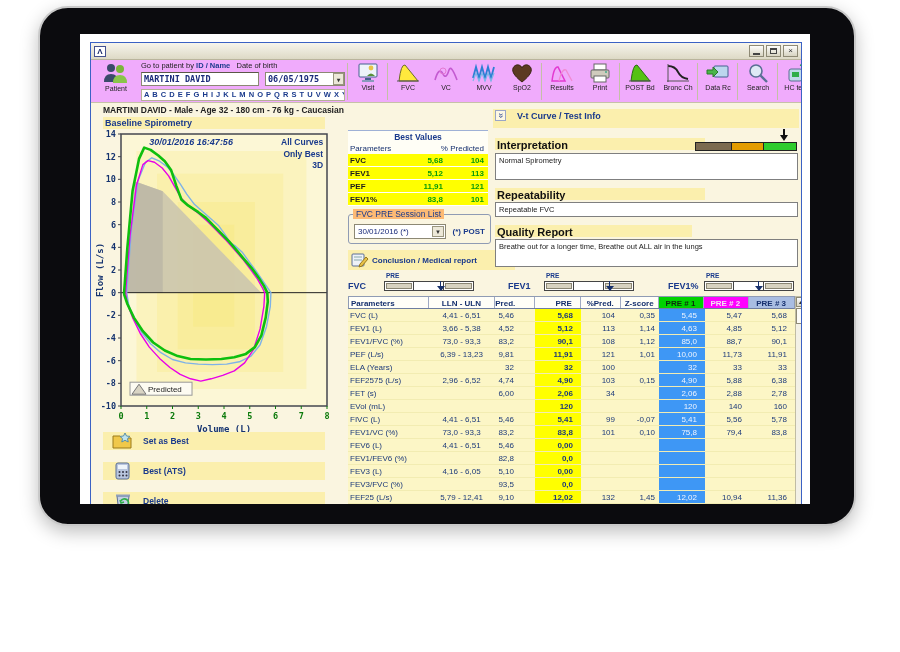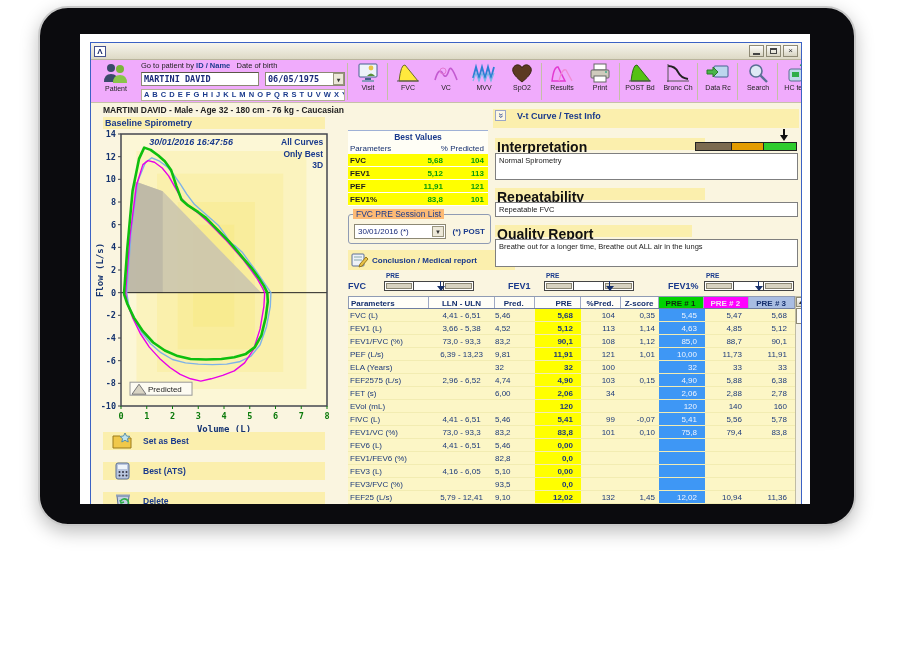--- a/index.html
+++ b/index.html
@@ -100,21 +100,21 @@
   .conclusion-lbl { position:absolute; left:24px; top:6px; color:#1a3a8c; font-weight:bold; font-size:8px; }
 
   
   .vt-header { position:absolute; left:402px; top:-7px; width:306px; height:19px; background:#fbefad; }
   .vt-chev { position:absolute; left:2px; top:1px; width:11px; height:11px; background:#fdf8e4;
              border:1px solid #9aa6c6; color:#1a3a8c; font-size:9px; line-height:9px; text-align:center;
              cursor:pointer; }
   .vt-chev span { display:inline-block; transform:rotate(90deg); }
   .vt-lbl { position:absolute; left:24px; top:2px; color:#1a3a8c; font-weight:bold; font-size:9px; }
   .sec-strip { position:absolute; left:404px; width:210px; height:12px; background:#fbefad; }
-  .sec-lbl { font-weight:bold; font-size:14px; color:#111; padding:1px 0 0 2px; display:block; }
+  .sec-lbl { font-weight:bold; font-size:11px; color:#111; padding:1px 0 0 2px; display:block; }
   .sev-bar { position:absolute; left:604px; top:26px; width:102px; height:9px; border:1px solid #222;
              display:flex; background:#fff; }
   .sev-seg { height:100%; border-right:1px solid #222; }
   .sev-seg:last-child { border-right:none; }
   .sev-arrow { position:absolute; left:688px; top:13px; width:9px; height:12px; }
   .sev-arrow .stem { position:absolute; left:4px; top:0; width:2px; height:7px; background:#111; }
   .sev-arrow .head { position:absolute; left:1px; top:6px; border-left:4px solid transparent;
                      border-right:4px solid transparent; border-top:6px solid #111; }
   .txt-box { position:absolute; left:404px; width:303px; background:#fff; border:1px solid #7f7f7f;
              font-size:7.5px; color:#222; padding:2px 3px; }
@@ -140,21 +140,21 @@
   .ptable { position:absolute; left:257px; top:180px; width:447px; }
   .phead { display:flex; height:13px; background:#fffef8; border:1px solid #8f9bb4; border-bottom-color:#6e7da0; }
   .phc { font-weight:bold; font-size:8px; color:#16306e; text-align:center; border-right:1px solid #9fa9c4;
          padding-top:2px; overflow:hidden; white-space:nowrap; }
   .phc:last-child { border-right:none; }
   .trows { }
   .trow { display:flex; height:13px; background:#fcf6c6; border-bottom:1px solid #f2ecb2; }
   .c { font-size:8px; color:#1d3a7a; padding-top:2px; overflow:hidden; white-space:nowrap; }
   .col0 { width:80px; text-align:left; padding-left:2px; }
   .col1 { width:67px; text-align:center; }
-  .col2 { width:40px; padding-right:2px; }
+  .col2 { width:40px; text-align:right; padding-right:21px; }
   .col3 { width:46px; text-align:right; padding-right:8px; }
   .col4 { width:40px; text-align:right; padding-right:6px; }
   .col5 { width:38px; text-align:right; padding-right:4px; }
   .col6 { width:46px; text-align:right; padding-right:8px; }
   .col7 { width:45px; text-align:right; padding-right:8px; }
   .col8 { width:45px; text-align:right; padding-right:8px; }
   .trow .col3 { background:#ffff00; font-weight:bold; }
   .trow .col6 { background:#3e97f5; color:#eef4ff; }
   .ph6 { background:#00d200; color:#0c2a0c; }
   .ph7 { background:#ff00ff; color:#f3e3f3; }

